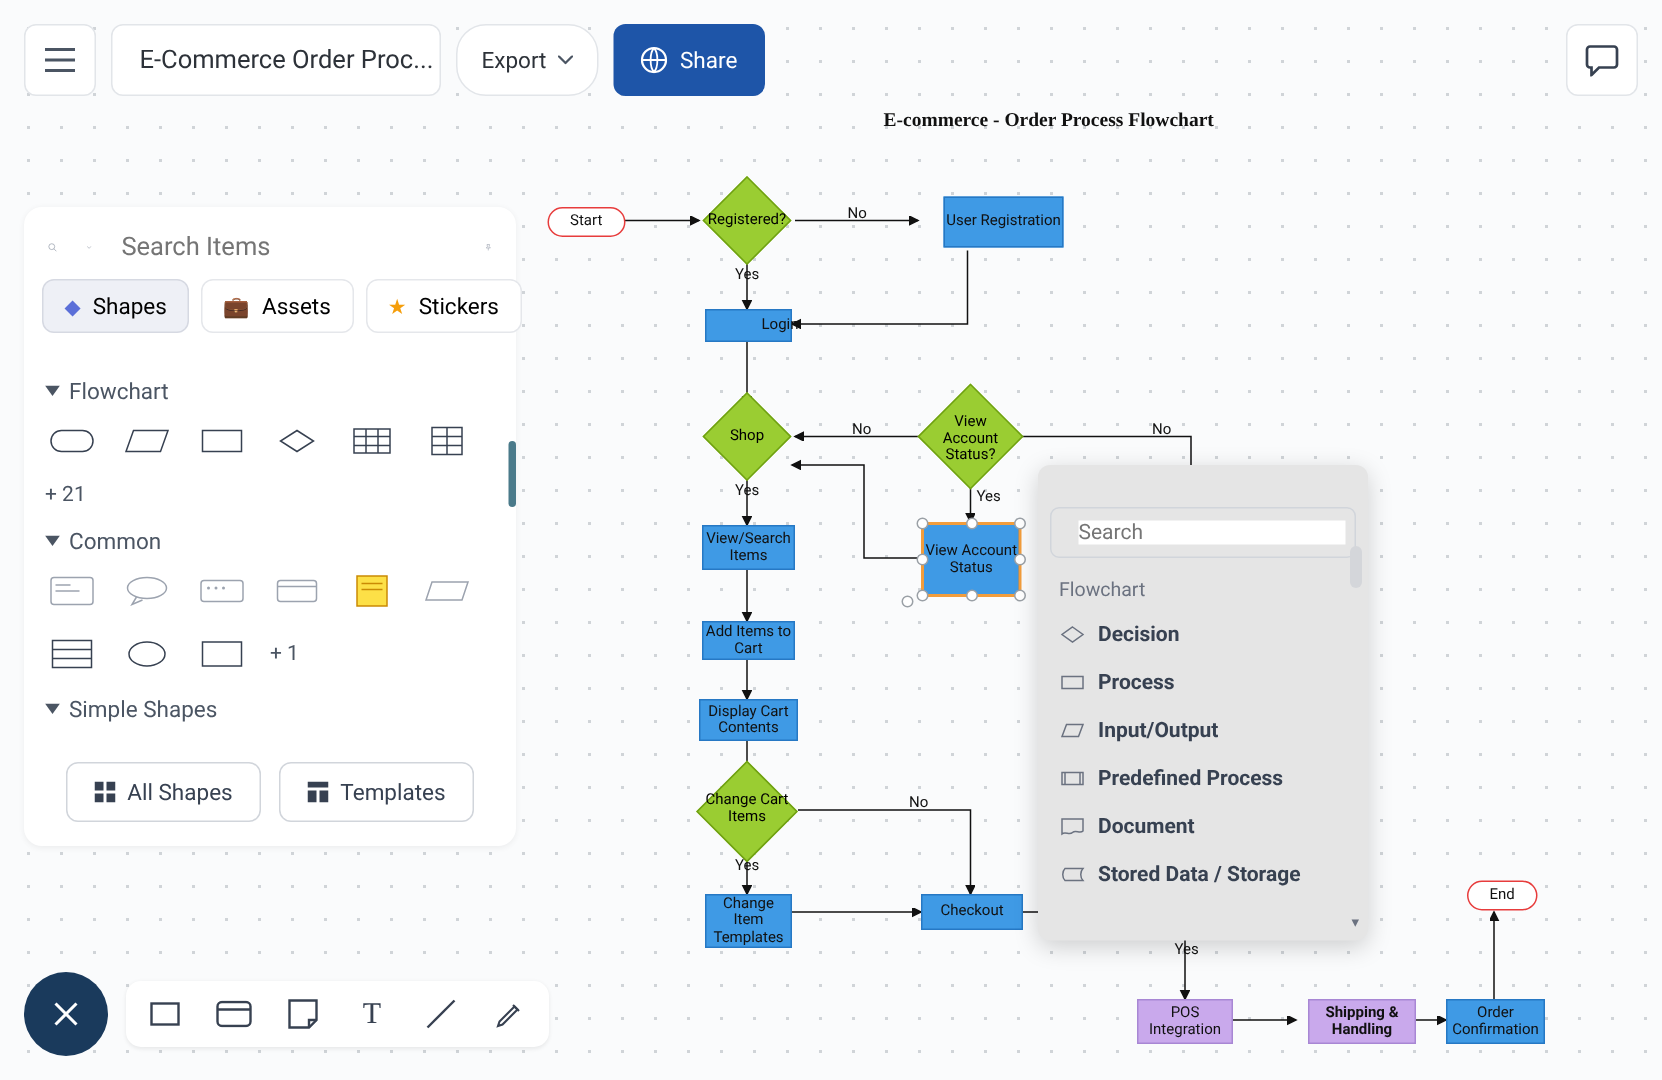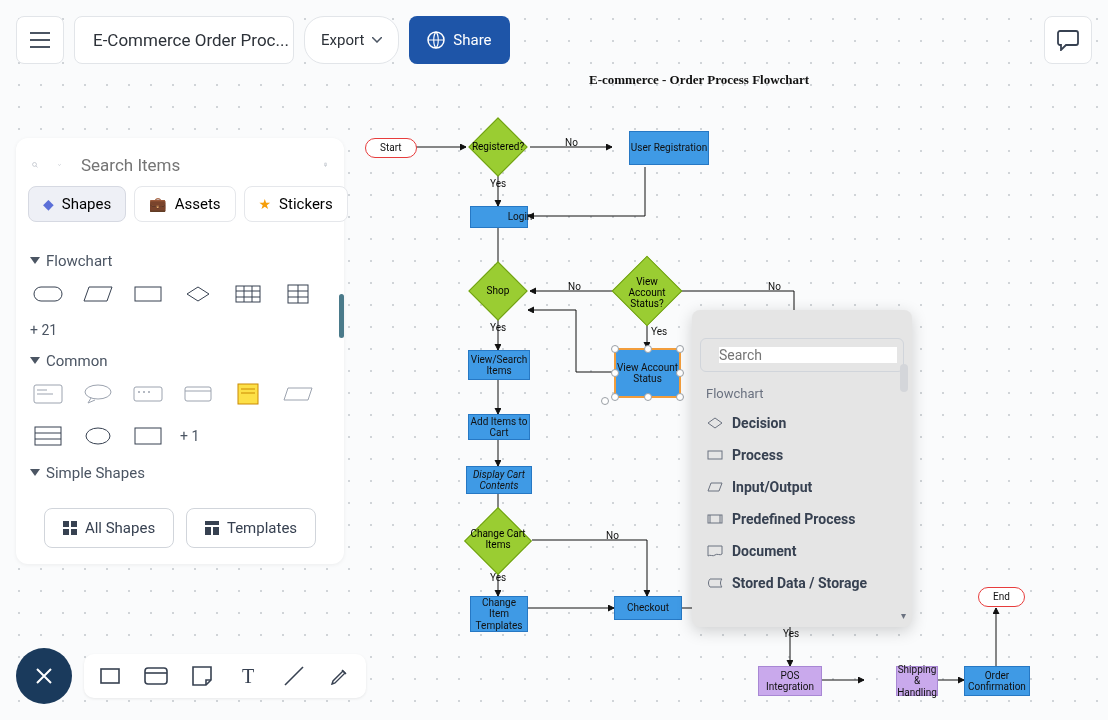--- a/index.html
+++ b/index.html
@@ -157,33 +157,33 @@
     </div>
   <div class="node proc" style="left:468px; top:350px; width:62px; height:30px;">
       <span>View/Search Items</span>
     </div>
   <div class="node proc selected-node" style="left:615px; top:349px; width:65px; height:48px;">
       <span>View Account Status</span>
     </div>
   <div class="node proc" style="left:468px; top:414px; width:62px; height:26px;">
       <span>Add Items to Cart</span>
     </div>
-  <div class="node proc" style="left:466px; top:466px; width:66px; height:28px;font-style:italic;">
+  <div class="node proc" style="left:466px; top:466px; width:66px; height:28px;">
       <span>Display Cart Contents</span>
     </div>
   <div class="node proc" style="left:470px; top:596px; width:58px; height:36px;">
       <span>Change Item Templates</span>
     </div>
   <div class="node proc" style="left:614px; top:596px; width:68px; height:24px;">
       <span>Checkout</span>
     </div>
   <div class="node proc-purple" style="left:758px; top:666px; width:64px; height:30px;text-align:center;">
       <span>POS Integration</span>
     </div>
-  <div class="node proc-purple" style="left:896px; top:666px; width:42px; height:30px;">
+  <div class="node proc-purple" style="left:872px; top:666px; width:72px; height:30px;font-weight:bold;">
       <span>Shipping &amp; Handling</span>
     </div>
   <div class="node proc" style="left:964px; top:666px; width:66px; height:30px;">
       <span>Order Confirmation</span>
     </div>
 
   <div class="sel-handle" style="left:611px; top:345px;"></div>
   <div class="sel-handle" style="left:644px; top:345px;"></div>
   <div class="sel-handle" style="left:676px; top:345px;"></div>
   <div class="sel-handle" style="left:611px; top:369px;"></div>

